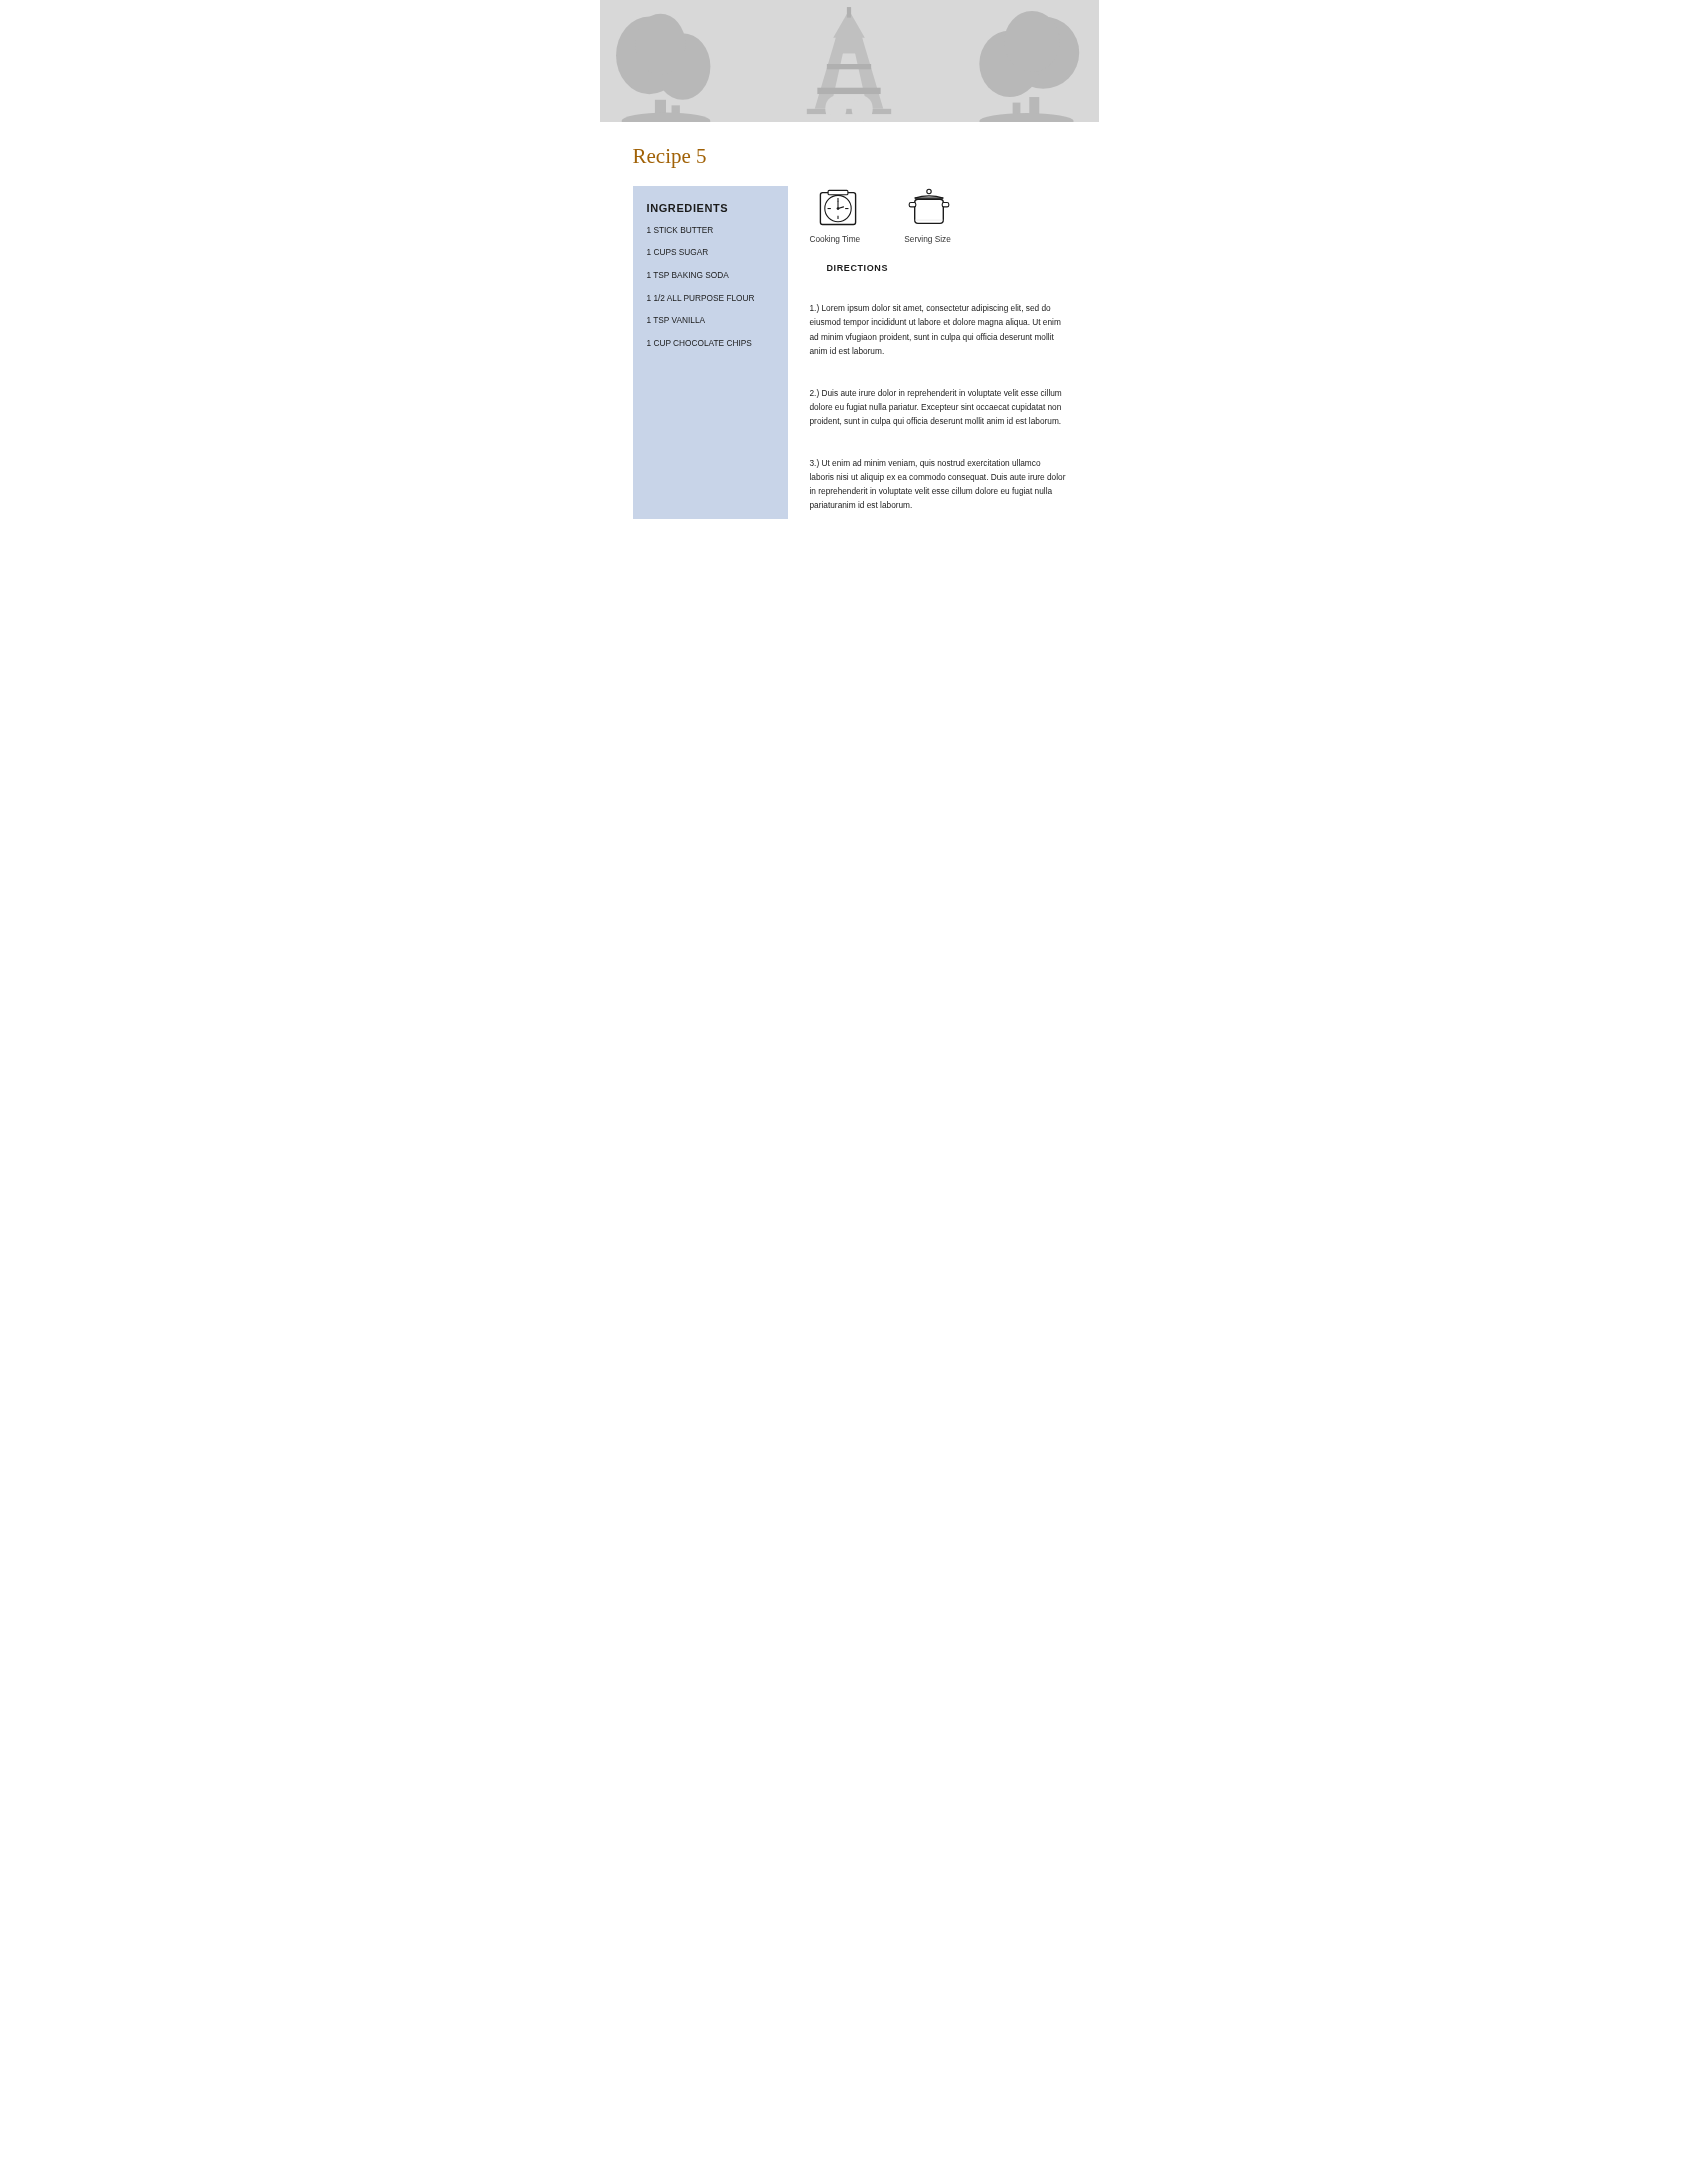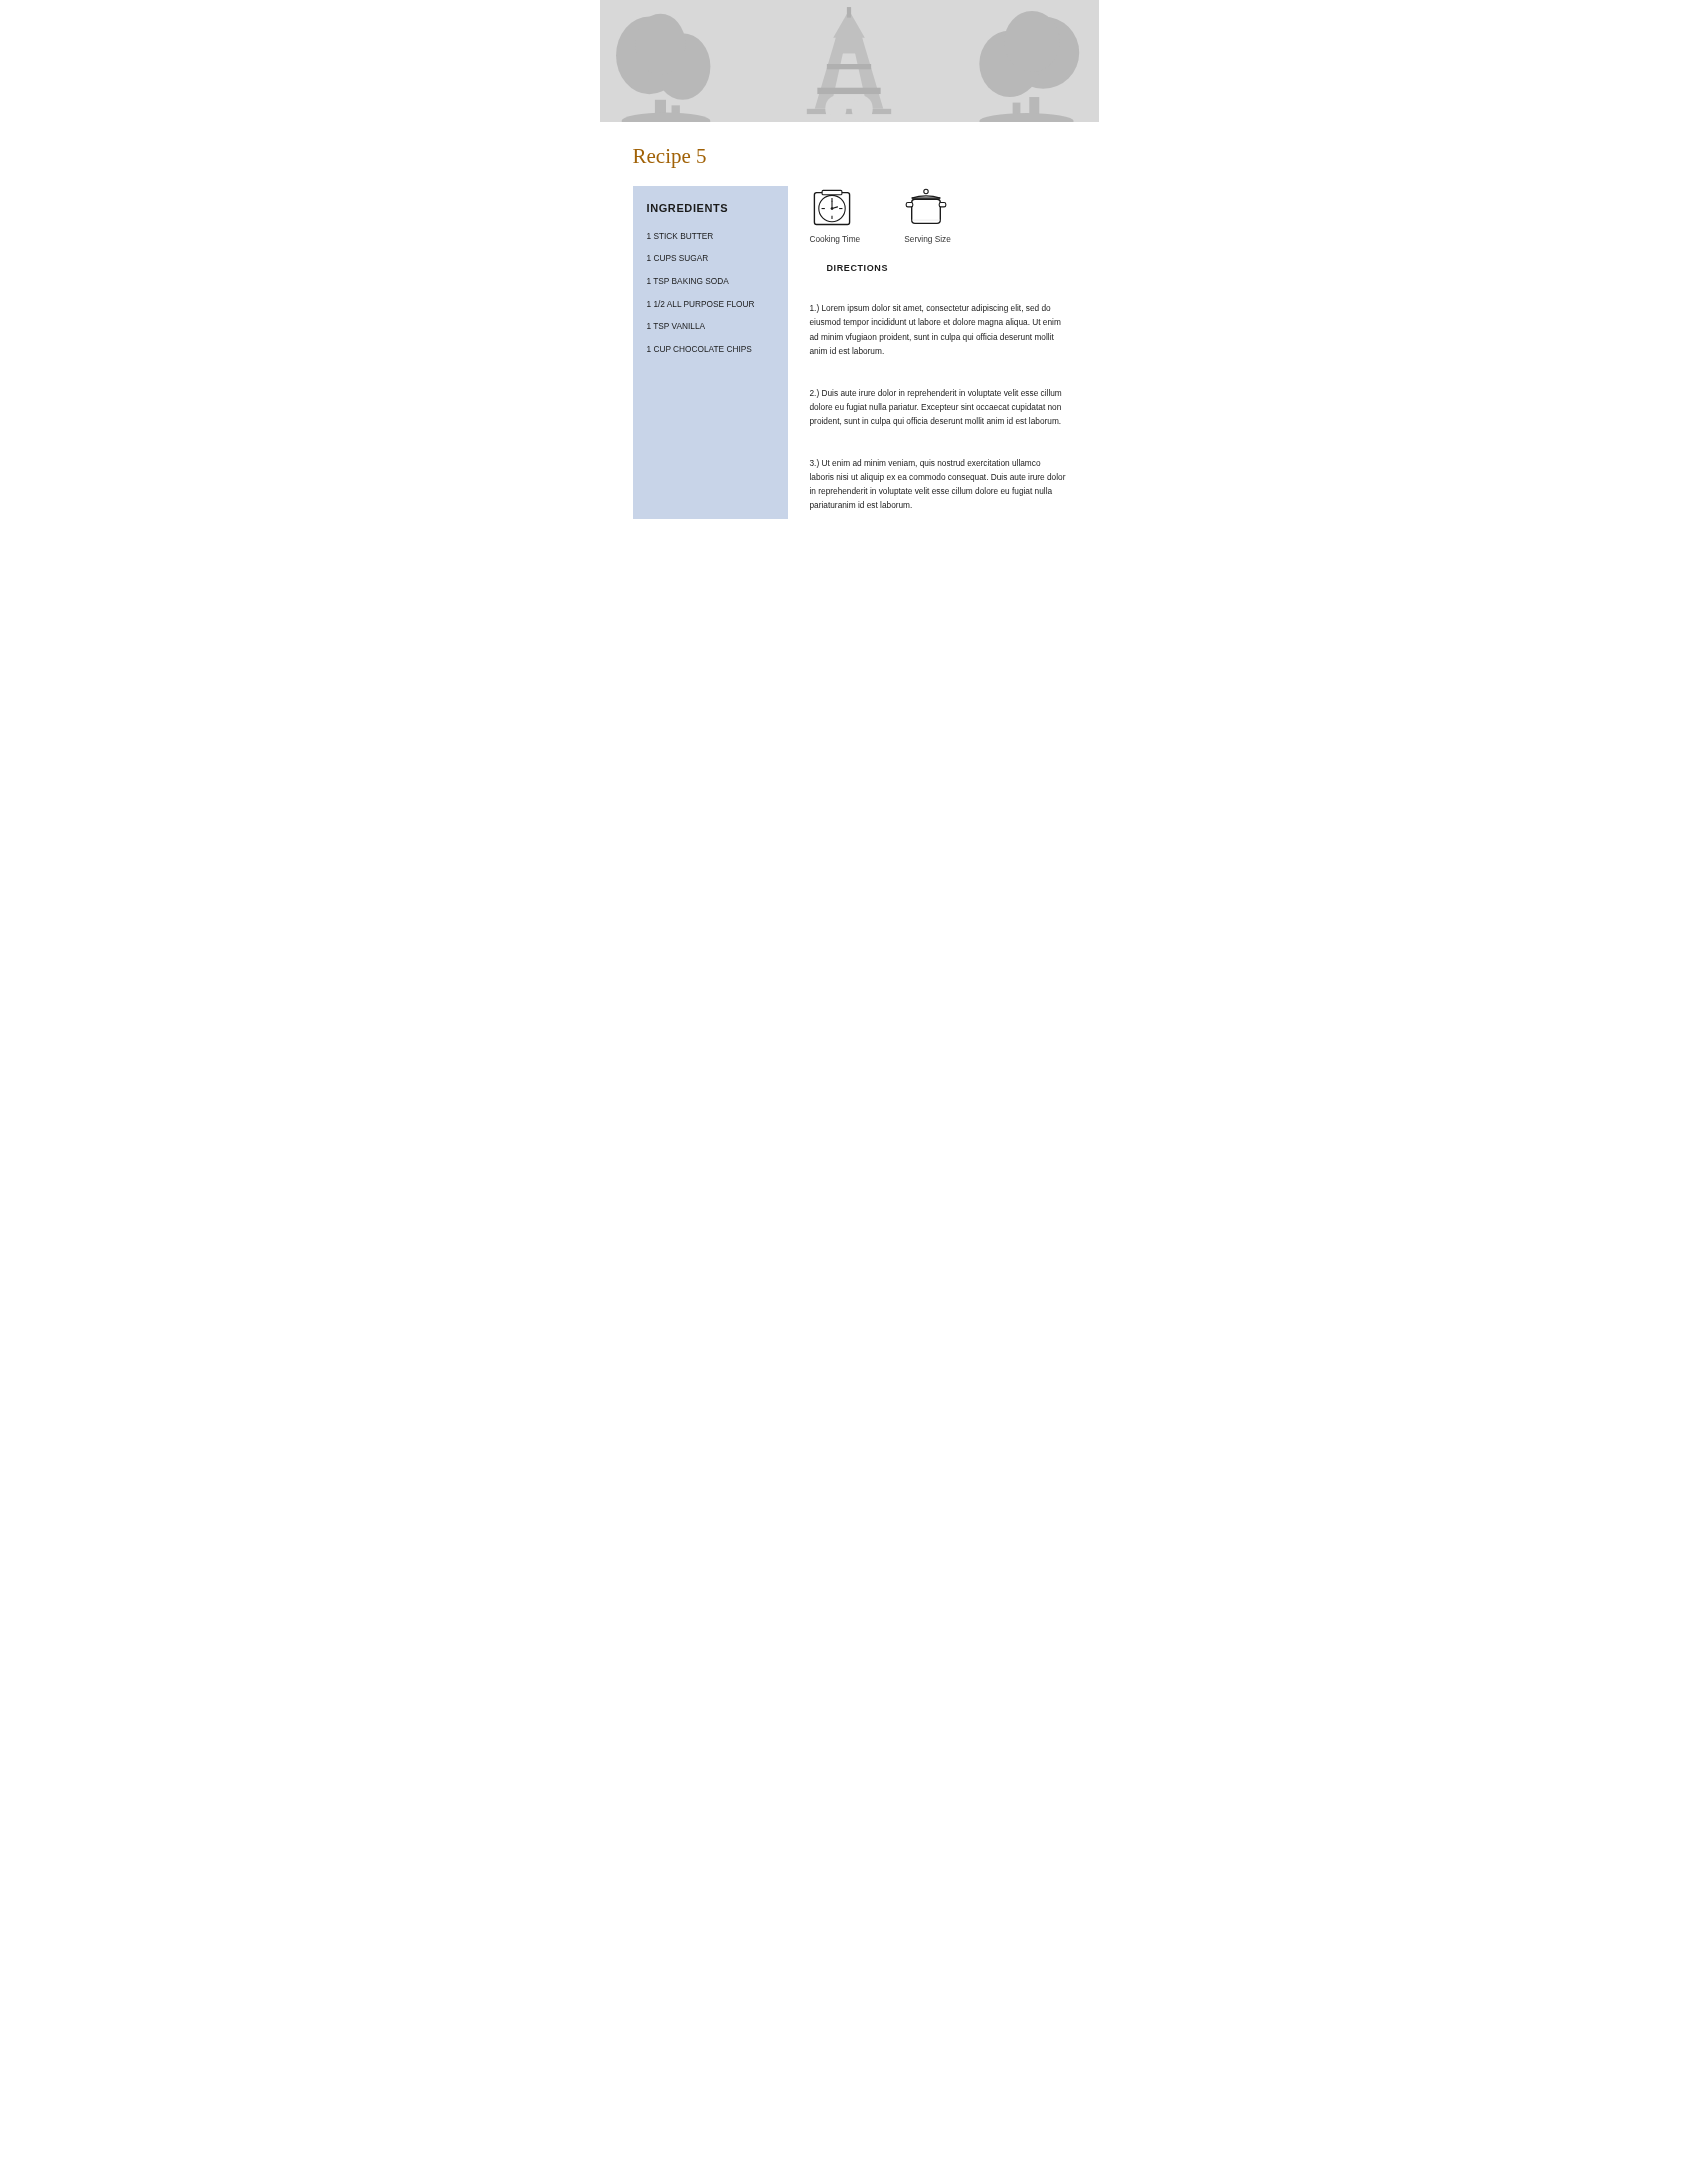--- a/index.html
+++ b/index.html
@@ -79,21 +79,21 @@
       max-width: 166px;
       padding: 16.6px 14px;
       min-height: 333px;
     }
 
     .ingredients-title {
       font-size: 11px;
       font-weight: 700;
       color: #1a1a1a;
       letter-spacing: 0.6px;
-      margin-bottom: 11px;
+      margin-bottom: 5px;
       text-transform: uppercase;
     }
 
     .ingredient-item {
       font-size: 8.3px;
       color: #1a1a1a;
       padding: 5.5px 0;
       border: none;
       line-height: 1.4;
     }
@@ -108,21 +108,21 @@
     .icons-row {
       display: flex;
       gap: 44px;
       margin-bottom: 19.4px;
       align-items: center;
     }
 
     .icon-item {
       display: flex;
       flex-direction: column;
-      align-items: flex-start;
+      align-items: flex-end;
       gap: 4.4px;
     }
 
     .icon-label {
       font-size: 8.3px;
       color: #333;
     }
 
     
     .icon-svg {

